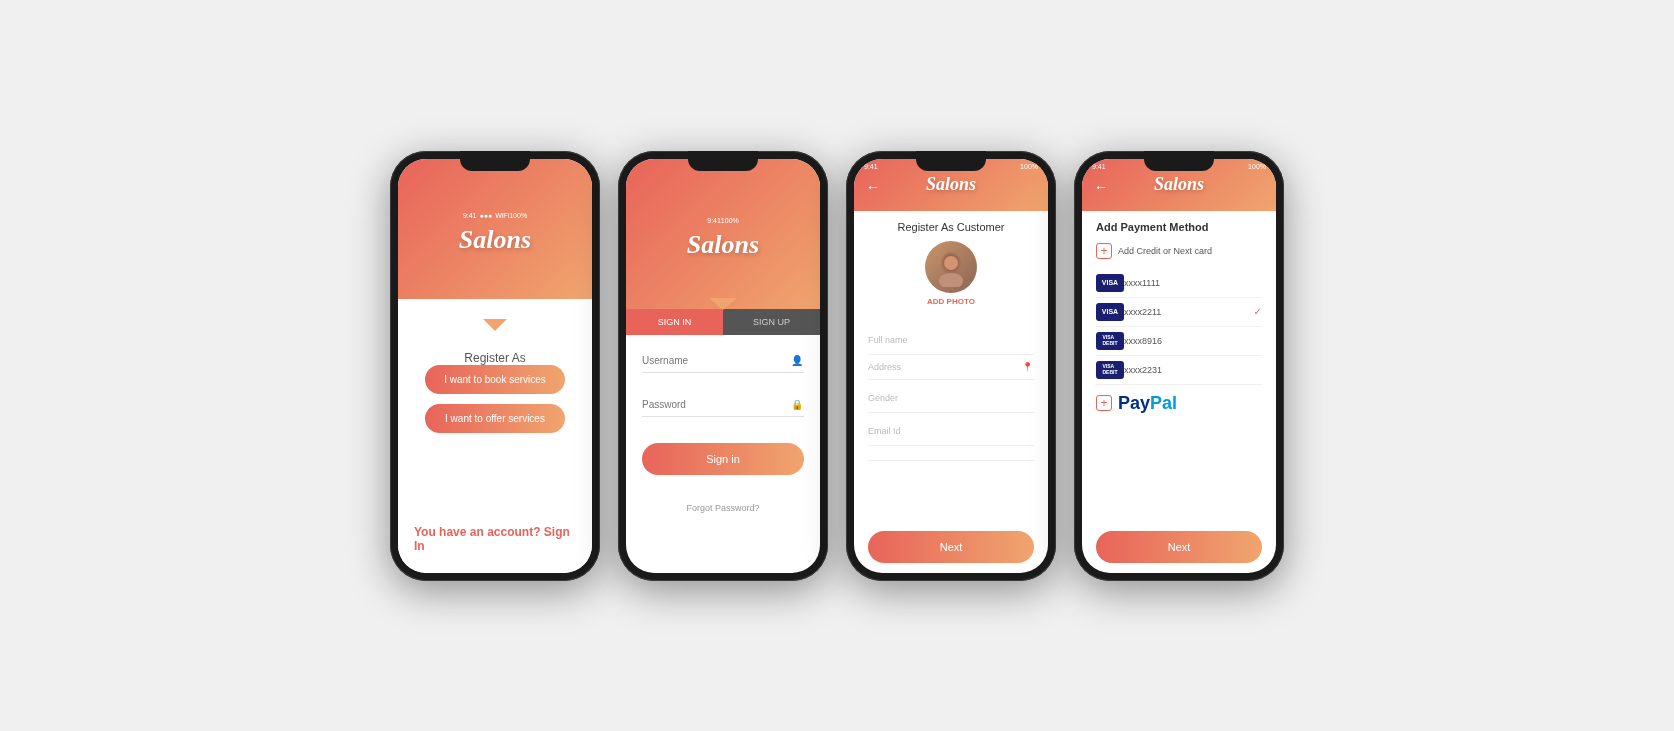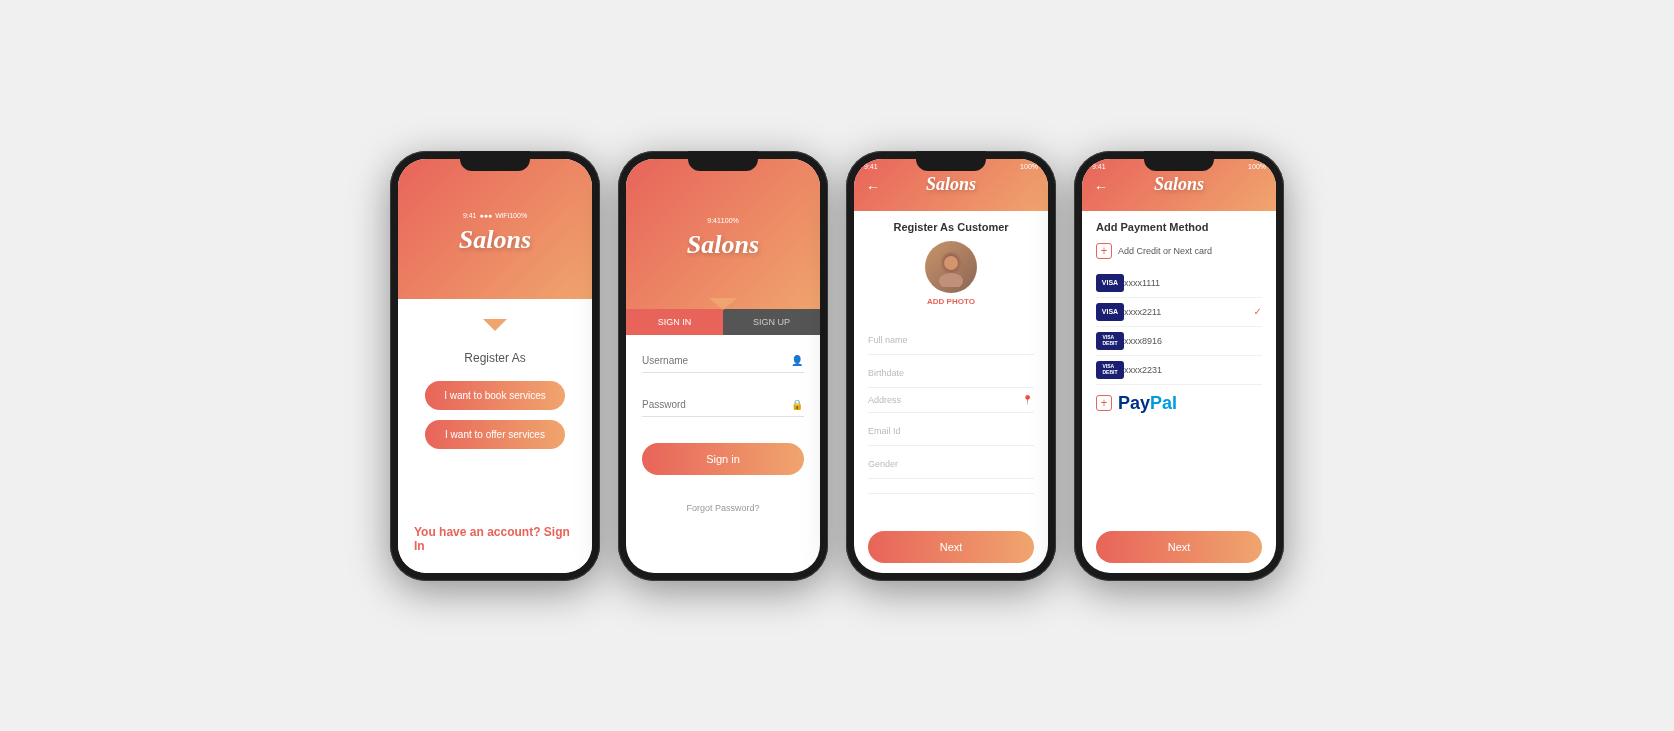--- a/index.html
+++ b/index.html
@@ -131,21 +131,20 @@
       height: 0;
       border-left: 12px solid transparent;
       border-right: 12px solid transparent;
       border-top: 12px solid #f0a56e;
       margin-bottom: 20px;
     }
 
     .register-as-title {
       font-size: 12px;
       color: #555;
-      margin-bottom: 16px;
       font-weight: 500;
     }
 
     .gradient-btn {
       background: linear-gradient(to right, #e8645a, #f0a56e);
       border: none;
       border-radius: 24px;
       color: #fff;
       font-size: 10px;
       padding: 9px 16px;
@@ -261,21 +260,21 @@
     .register-header {
       background: #fff;
       padding: 10px;
       text-align: center;
       flex-shrink: 0;
     }
 
     .register-title {
       font-size: 11px;
       color: #333;
-      font-weight: 700;
+      font-weight: 400;
       margin-bottom: 8px;
     }
 
     .avatar-circle {
       width: 52px;
       height: 52px;
       border-radius: 50%;
       background: linear-gradient(135deg, #c9956a, #8b6555);
       margin: 0 auto 4px;
       overflow: hidden;
@@ -512,32 +511,29 @@
             <circle cx="20" cy="16" r="7" fill="#d4956e"></circle>
           </svg>
         </div>
         <div class="add-photo-text">ADD PHOTO</div>
       </div>
 
       <div class="form-fields">
         <div class="form-row">
           <span class="form-row-text">Full name</span>
         </div>
-        <div class="form-row">
-          <span class="form-row-text">Birthdate</span>
-        </div>
         <div class="form-row" style="display:flex;justify-content:space-between;align-items:center;">
           <span class="form-row-text">Address</span>
           <span style="color:#bbb;font-size:9px;">📍</span>
         </div>
         <div class="form-row">
+          <span class="form-row-text">Gender</span>
+        </div>
+        <div class="form-row">
           <span class="form-row-text">Email Id</span>
-        </div>
-        <div class="form-row">
-          <span class="form-row-text">Gender</span>
         </div>
         <div class="form-row">
           
         </div>
       </div>
 
       <div class="next-btn-container">
         <button class="next-btn">Next</button>
       </div>
     </div>

